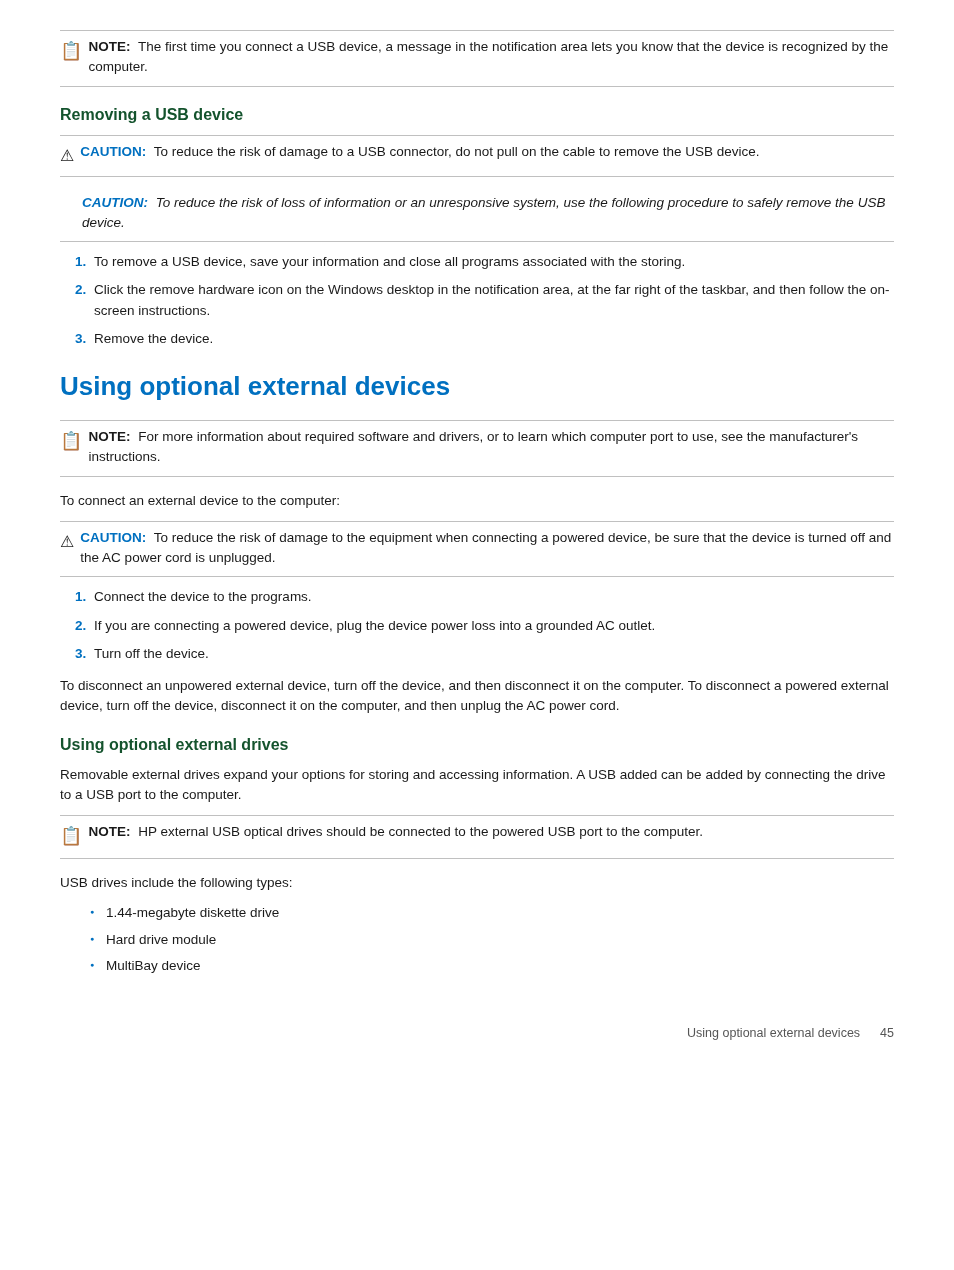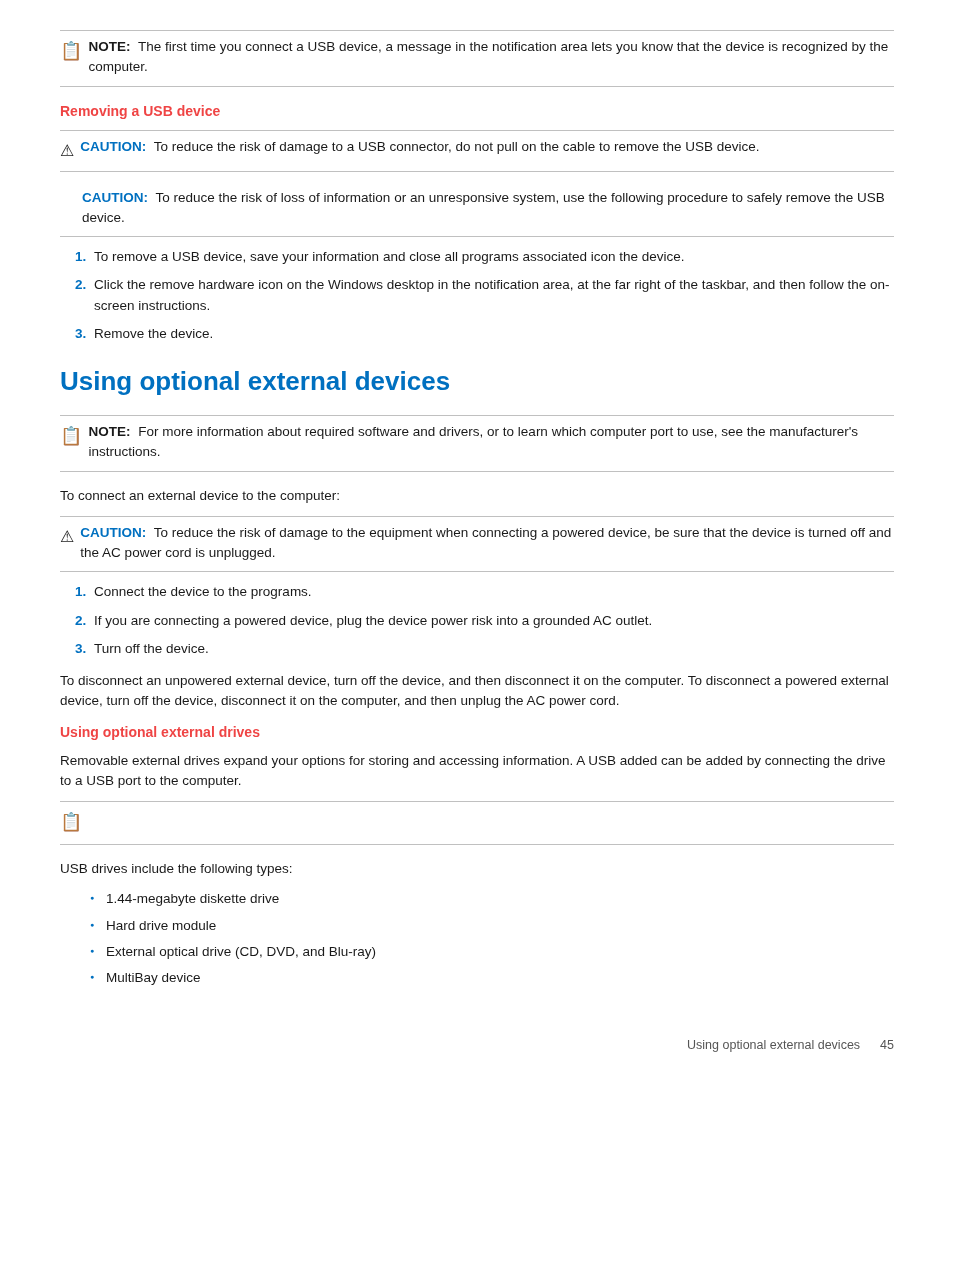--- a/index.html
+++ b/index.html
@@ -62,25 +62,25 @@
       font-weight: bold;
       color: #0070c0;
       margin-right: 4px;
     }
 
     .caution-no-top {
       border-top: none;
     }
 
     h2.section-heading {
-      font-size: 14px;
-      color: #ef4444;
+      font-size: 16px;
+      color: #14532d;
       font-weight: bold;
       margin-bottom: 8px;
-      margin-top: 8px;
+      margin-top: 16px;
     }
 
     h1.main-heading {
       font-size: 26px;
       color: #0070c0;
       font-weight: bold;
       margin-bottom: 14px;
       margin-top: 18px;
     }
 
@@ -160,28 +160,28 @@
 
 <div class="caution-box">
   <span class="caution-icon">⚠</span>
   <span>
     <span class="caution-label">CAUTION:</span>
     <span>To reduce the risk of damage to a USB connector, do not pull on the cable to remove the USB device.</span>
   </span>
 </div>
 
 <div class="caution-box caution-no-top">
-  <span style="padding-left: 22px;">
+  <span style="padding-left: 22px; font-style: italic;">
     <span class="caution-label">CAUTION:</span>
     <span>To reduce the risk of loss of information or an unresponsive system, use the following procedure to safely remove the USB device.</span>
   </span>
 </div>
 
 <ol class="ordered-list">
-  <li>To remove a USB device, save your information and close all programs associated icon the device.</li>
+  <li>To remove a USB device, save your information and close all programs associated with the storing.</li>
   <li>Click the remove hardware icon on the Windows desktop in the notification area, at the far right of the taskbar, and then follow the on-screen instructions.</li>
   <li>Remove the device.</li>
 </ol>
 
 <h1 class="main-heading">Using optional external devices</h1>
 
 <div class="note-box">
   <span class="note-icon">📋</span>
   <span>
     <span class="note-label">NOTE:</span>
@@ -194,39 +194,42 @@
 <div class="caution-box">
   <span class="caution-icon">⚠</span>
   <span>
     <span class="caution-label">CAUTION:</span>
     <span>To reduce the risk of damage to the equipment when connecting a powered device, be sure that the device is turned off and the AC power cord is unplugged.</span>
   </span>
 </div>
 
 <ol class="ordered-list">
   <li>Connect the device to the programs.</li>
-  <li>If you are connecting a powered device, plug the device power risk into a grounded AC outlet.</li>
+  <li>If you are connecting a powered device, plug the device power loss into a grounded AC outlet.</li>
   <li>Turn off the device.</li>
 </ol>
 
 <p class="paragraph">To disconnect an unpowered external device, turn off the device, and then disconnect it on the computer. To disconnect a powered external device, turn off the device, disconnect it on the computer, and then unplug the AC power cord.</p>
 
 <h2 class="section-heading">Using optional external drives</h2>
 
 <p class="paragraph">Removable external drives expand your options for storing and accessing information. A USB added can be added by connecting the drive to a USB port to the computer.</p>
 
 <div class="note-box">
   <span class="note-icon">📋</span>
+  <span>
+    <span class="note-label">NOTE:</span>
+    <span>HP external USB optical drives should be connected to the powered USB port to the computer.</span>
+  </span>
 </div>
 
 <p class="paragraph">USB drives include the following types:</p>
 
 <ul class="bullet-list">
   <li>1.44-megabyte diskette drive</li>
   <li>Hard drive module</li>
-  <li>External optical drive (CD, DVD, and Blu-ray)</li>
   <li>MultiBay device</li>
 </ul>
 
 <div class="footer">
   <span class="footer-text">Using optional external devices</span>
   <span class="footer-page">45</span>
 </div>
 
 </body></html>

